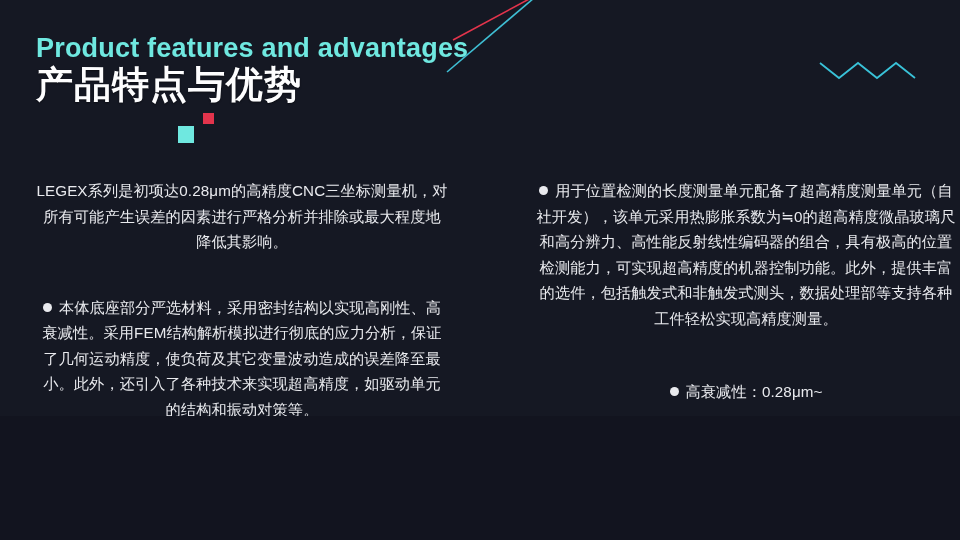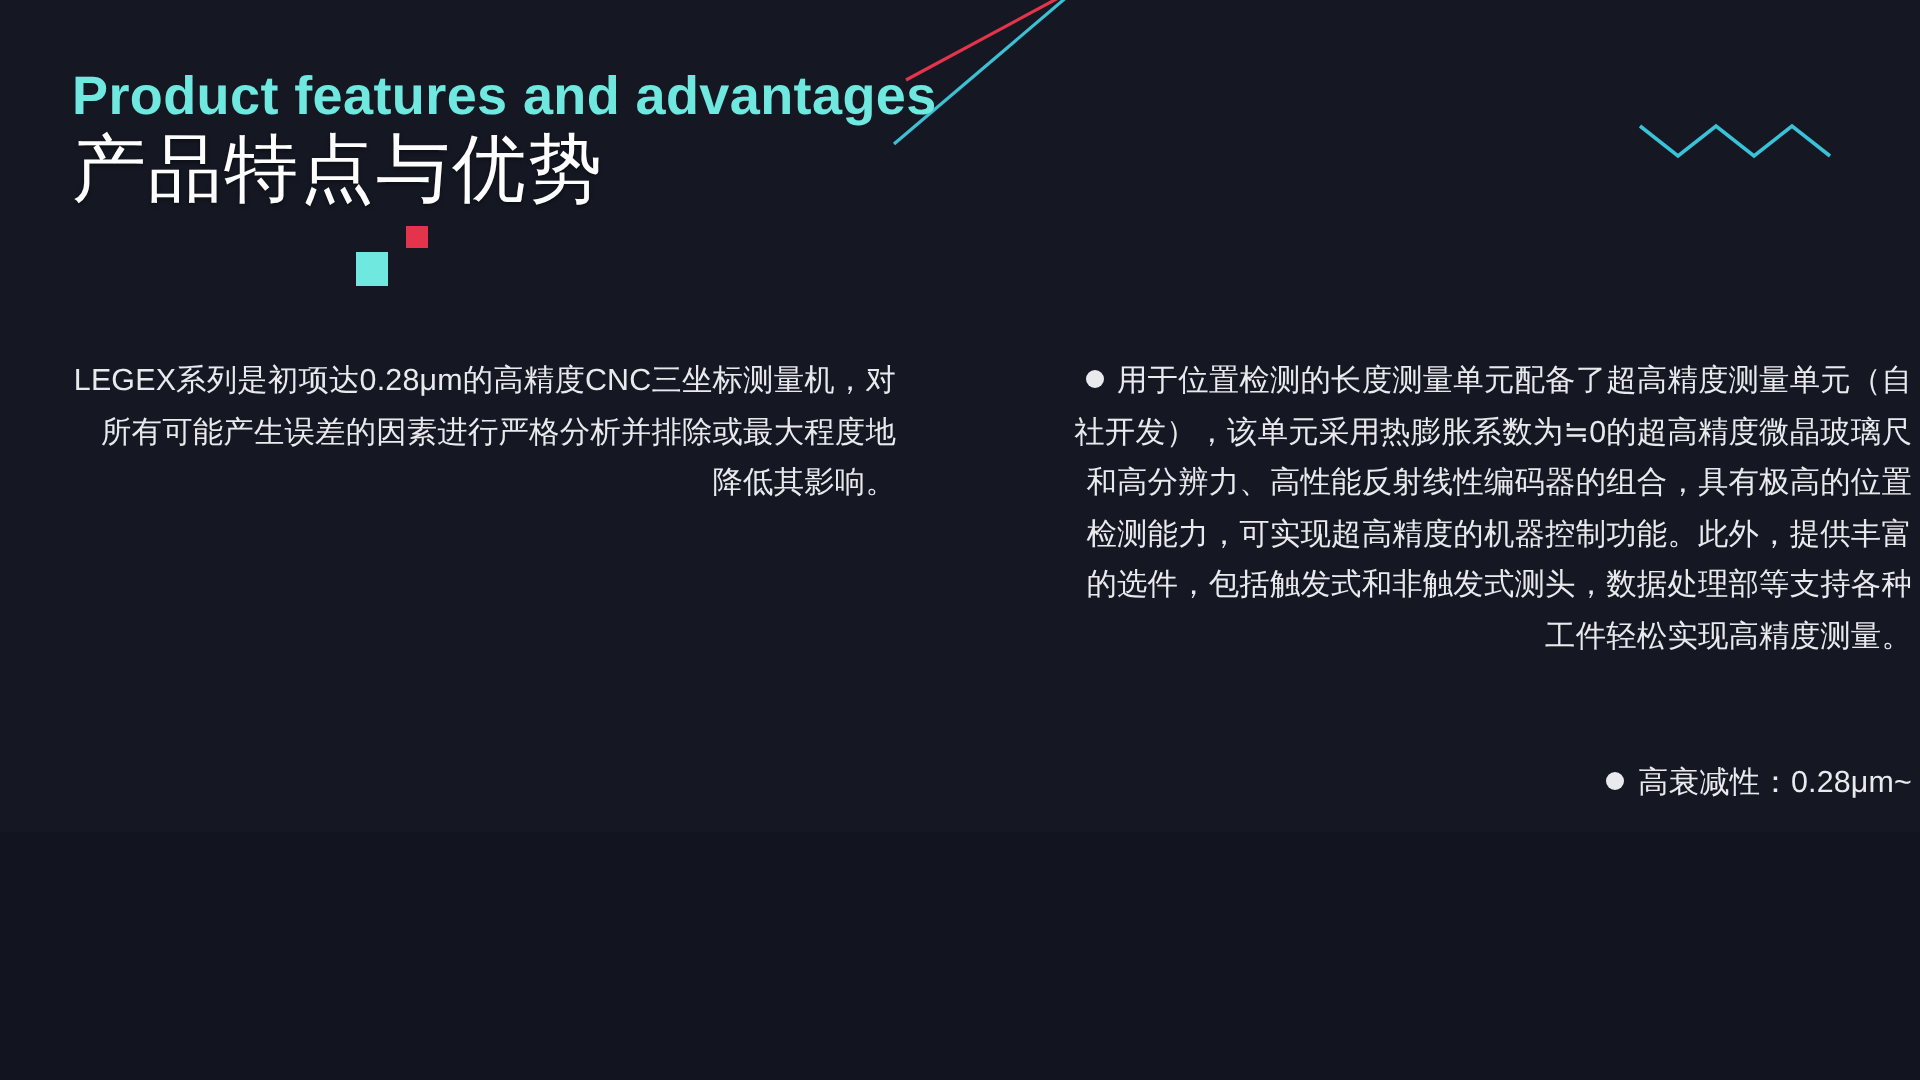--- a/index.html
+++ b/index.html
@@ -36,21 +36,21 @@
     font-weight: bold;
     letter-spacing: 0.2px;
     color: #6FE8E0;
     line-height: 1.05;
     white-space: nowrap;
   }
   #title-cn {
     margin-top: 2px;
     font-family: "DejaVu Serif", "Liberation Serif", serif;
     font-size: 37px;
-    font-weight: normal;
+    font-weight: bold;
     color: #FDFDFE;
     letter-spacing: 1px;
     line-height: 1.12;
     white-space: nowrap;
     text-shadow: 0 1px 2px rgba(0,0,0,0.45);
   }
 
   .sq {
     position: absolute;
   }
@@ -81,21 +81,21 @@
     top: 0;
   }
   #col-left  { left: 36px;  width: 412px; }
   #col-right { left: 508px; width: 420px; margin-left: 28px; }
 
   .para {
     color: #E9EAEE;
     font-size: 15.2px;
     line-height: 25.5px;
     letter-spacing: 0.1px;
-    text-align: right;
+    text-align: center;
     margin: 0;
   }
   .para + .para {
     margin-top: 25px;
   }
   #p-left-2 { margin-top: 40px; }
   #p-right-2 { margin-top: 48px; }
 
   .bullet-dot {
     display: inline-block;
@@ -130,20 +130,23 @@
 
   <div class="sq" id="sq-cyan"></div>
   <div class="sq" id="sq-red"></div>
 
   <div id="body">
 
     <div class="col" id="col-left">
       <p class="para" id="p-left-1">
         <span>LEGEX系列是初项达0.28μm的高精度CNC三坐标测量机，对所有可能产生误差的因素进行严格分析并排除或最大程度地降低其影响。</span>
       </p>
+      <p class="para" id="p-left-2">
+        <span class="bullet-dot"></span><span>本体底座部分严选材料，采用密封结构以实现高刚性、高衰减性。采用FEM结构解析模拟进行彻底的应力分析，保证了几何运动精度，使负荷及其它变量波动造成的误差降至最小。此外，还引入了各种技术来实现超高精度，如驱动单元的结构和振动对策等。</span>
+      </p>
     </div>
 
     <div class="col" id="col-right">
       <p class="para" id="p-right-1">
         <span class="bullet-dot"></span><span>用于位置检测的长度测量单元配备了超高精度测量单元（自社开发），该单元采用热膨胀系数为≒0的超高精度微晶玻璃尺和高分辨力、高性能反射线性编码器的组合，具有极高的位置检测能力，可实现超高精度的机器控制功能。此外，提供丰富的选件，包括触发式和非触发式测头，数据处理部等支持各种工件轻松实现高精度测量。</span>
       </p>
       <p class="para" id="p-right-2">
         <span class="bullet-dot"></span><span>高衰减性：0.28μm~</span>
       </p>
     </div>

